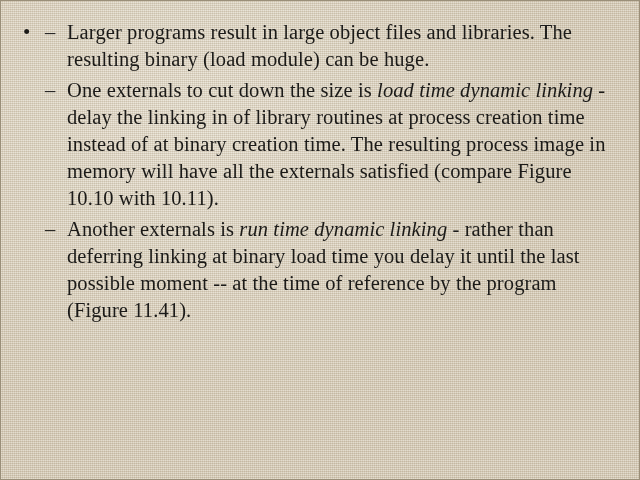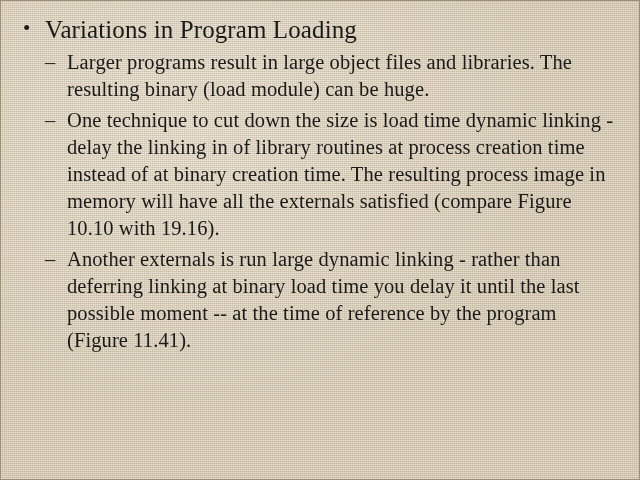--- a/index.html
+++ b/index.html
@@ -71,43 +71,43 @@
     padding-left: 22px;
     margin: 0 0 4px 0;
     text-align: left;
   }
   li.bullet2 > .b2marker {
     position: absolute;
     left: 0;
     top: 0;
   }
   .ital {
+    font-style: italic;
   }
   .txt {
     display: inline;
     margin-top: 23px;
   }
 </style>
 </head>
 <body>
 
 <div id="slide" style="color: rgb(27, 26, 24);">
   <ul class="level1">
     <li class="bullet1">
       <span class="b1marker">•</span>
-      <span class="titletext">Variations in Program Loading</span>
       <ul class="level2">
         <li class="bullet2">
           <span class="b2marker">–</span>
           <span class="body"><span class="txt">Larger programs result in large object files and libraries.  The resulting binary (load module) can be huge.</span></span>
         </li>
         <li class="bullet2">
           <span class="b2marker">–</span>
-          <span class="body"><span class="txt">One technique to cut down the size is </span><span class="txt ital">load time dynamic linking</span><span class="txt"> - delay the linking in of library routines at process creation time instead of at binary creation time.  The resulting process image in memory will have all the externals satisfied (compare Figure 10.10 with 19.16).</span></span>
+          <span class="body"><span class="txt">One externals to cut down the size is </span><span class="txt ital">load time dynamic linking</span><span class="txt"> - delay the linking in of library routines at process creation time instead of at binary creation time.  The resulting process image in memory will have all the externals satisfied (compare Figure 10.10 with 10.11).</span></span>
         </li>
         <li class="bullet2">
           <span class="b2marker">–</span>
-          <span class="body"><span class="txt">Another externals is </span><span class="txt ital">run large dynamic linking</span><span class="txt"> - rather than deferring linking at binary load time you delay it until the last possible moment -- at the time of reference by the program (Figure 11.41).</span></span>
+          <span class="body"><span class="txt">Another externals is </span><span class="txt ital">run time dynamic linking</span><span class="txt"> - rather than deferring linking at binary load time you delay it until the last possible moment -- at the time of reference by the program (Figure 11.41).</span></span>
         </li>
       </ul>
     </li>
   </ul>
 </div>
 
 </body></html>

